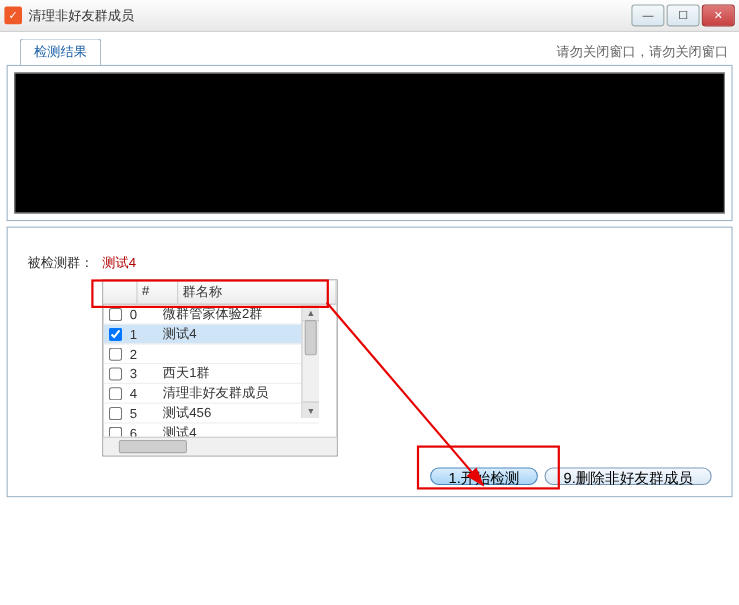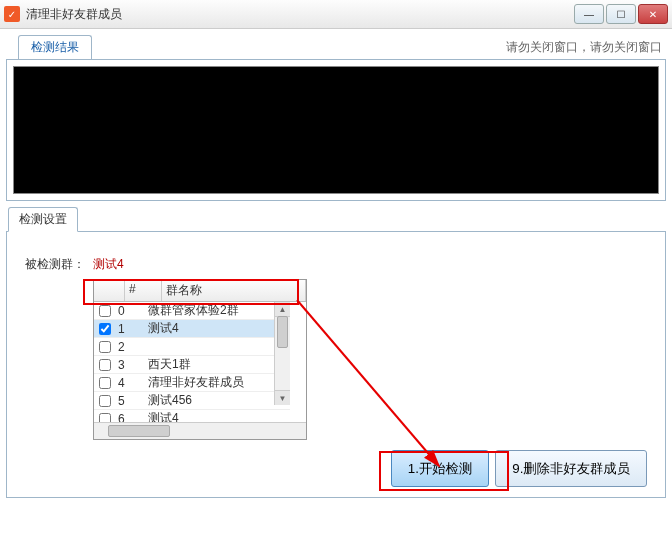--- a/index.html
+++ b/index.html
@@ -33,21 +33,21 @@
 .ghead .c0{width:22px}.ghead .c1{width:28px}.ghead .c2{flex:1}
 .sb{position:absolute;right:0;top:0;bottom:17px;width:15px;background:#f0f0f0;border-left:1px solid #ccc}
 .sb .thumb{position:absolute;top:14px;left:2px;right:2px;height:30px;background:#cfcfcf;border:1px solid #aaa;border-radius:2px}
 .sb .arr{position:absolute;left:0;right:0;height:14px;background:#e6e6e6;display:flex;align-items:center;justify-content:center;font-size:8px;color:#666}
 .sb .arr.t{top:0;border-bottom:1px solid #ccc}
 .sb .arr.b{bottom:0;border-top:1px solid #ccc}
 .hsb{height:16px;background:#f0f0f0;border-top:1px solid #ccc;position:relative}
 .hsb .thumb{position:absolute;top:2px;bottom:2px;left:14px;width:60px;background:#cfcfcf;border:1px solid #aaa;border-radius:2px}
 .filter-input{flex:1;height:20px;border:1px solid #9fb6c9;background:#fff;padding:0 4px;font:12px inherit}
 .btnrow{display:flex;justify-content:flex-end;gap:6px;margin-top:10px}
-.btn{height:37px;padding:0 16px;border:1px solid #7a99b8;background:linear-gradient(#f4f9ff,#dce9f5);cursor:pointer;font:12px inherit;border-radius:3px}
+.btn{height:16px;padding:0 16px;border:1px solid #7a99b8;background:linear-gradient(#f4f9ff,#dce9f5);cursor:pointer;font:12px inherit;border-radius:13px}
 .btn.primary{background:linear-gradient(#d9edff,#a8d4f5);border-color:#4a88c0}
 .redbox1{position:absolute;border:2px solid #e60000;left:76px;top:47px;width:212px;height:22px;pointer-events:none}
 .redbox2{position:absolute;border:2px solid #e60000;right:156px;bottom:6px;width:126px;height:36px;pointer-events:none}
 .arrow-svg{position:absolute;left:0;top:0;width:100%;height:100%;pointer-events:none}
 input[type=checkbox]{width:12px;height:12px;margin:0}
 </style>
 </head>
 <body>
 
 <div class="titlebar">
@@ -63,21 +63,20 @@
 <div class="toprow">
   <div class="tab">检测结果</div>
   <div class="hint">请勿关闭窗口，请勿关闭窗口</div>
 </div>
 
 <div class="panel">
   <div class="blackbox"></div>
 </div>
 
 <div class="tabs2" style="margin-left:8px">
-  <div class="t active">检测设置</div>
 </div>
 
 <div class="panel2">
   <div class="row">
     <div class="label">被检测群：</div>
     <div class="redtext">测试4</div>
   </div>
 
   <div class="gridwrap">
     <div class="ghead">

